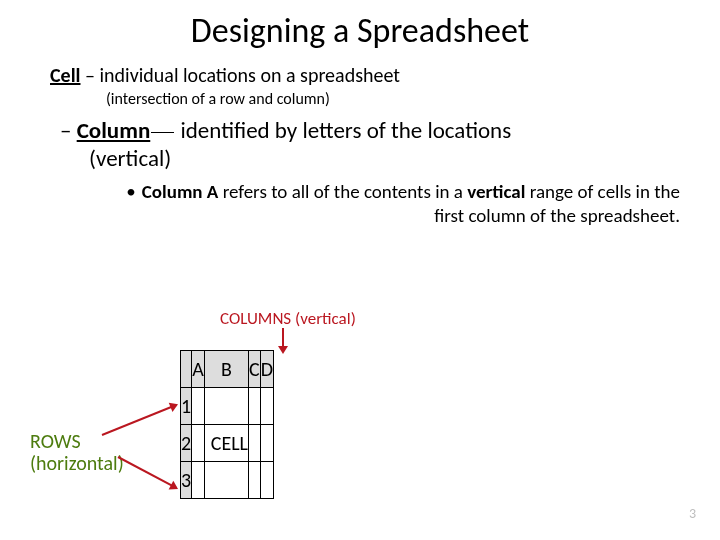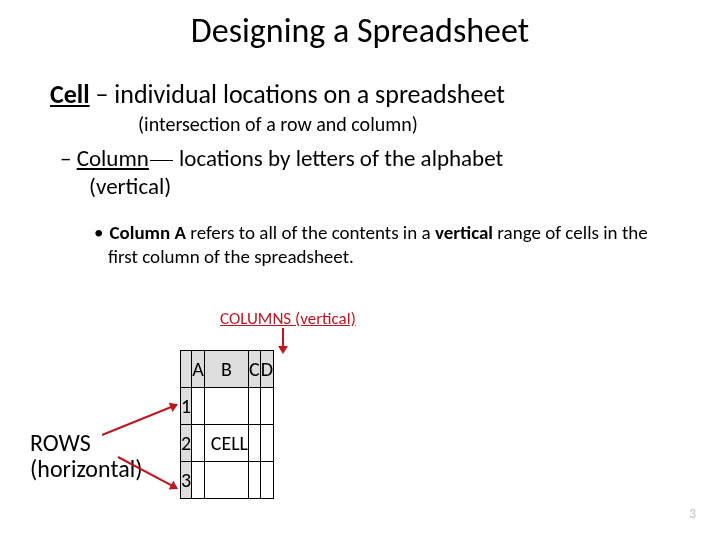--- a/index.html
+++ b/index.html
@@ -27,67 +27,67 @@
     font-size: 34px;
     font-weight: 400;
   }
   .body {
     position: absolute;
     top: 58px;
     left: 50px;
     right: 40px;
   }
   .cell-line {
-    font-size: 26px;
-    margin-top: 20px;
+    font-size: 20px;
+    margin-top: 5px;
   }
   .cell-line .term { font-weight: 700; text-decoration: underline; }
   .sub-intersection {
-    font-size: 20px;
-    margin-left: 88px;
+    font-size: 16px;
+    margin-left: 56px;
     margin-top: 2px;
   }
   .dash-line {
     font-size: 23px;
     margin-top: 8px;
     margin-left: 10px;
   }
-  .dash-line .term { font-weight: 400; text-decoration: underline; }
+  .dash-line .term { font-weight: 700; text-decoration: underline; }
   .long-dash {
     display: inline-block;
     width: 1em;
     border-bottom: 1.5px solid #000;
     vertical-align: middle;
     margin: 0 1px;
   }
   .bullet-line {
     font-size: 19px;
-    margin-top: 21px;
+    margin-top: 8px;
     margin-left: 44px;
     text-indent: -14px;
     padding-left: 14px;
     line-height: 1.25;
+    text-align: right;
   }
   .bullet-line .dot { padding-right: 6px; }
   .bullet-line b { font-weight: 700; }
 
   
   .diagram {
     position: absolute;
     top: 324px;
     left: 180px;
   }
   .cols-label {
     position: absolute;
     top: -16px;
     left: 40px;
     font-size: 17px;
     color: #ba1720;
     white-space: nowrap;
-    text-decoration: underline;
   }
   .arrow-down {
     position: absolute;
     top: 4px;
     left: 102px;
     width: 2px;
     height: 24px;
     background: #ba1720;
   }
   .arrow-down::after {
@@ -120,22 +120,22 @@
   table.grid td { width: 70px; }
   .cell-label {
     font-size: 19px;
     text-align: left;
     padding-left: 6px !important;
   }
   .rows-label {
     position: absolute;
     top: 430px;
     left: 30px;
-    font-size: 24px;
-    color: #000000;
+    font-size: 20px;
+    color: #4d7c0f;
     line-height: 1.1;
   }
   .row-arrow1, .row-arrow2 {
     position: absolute;
     height: 2px;
     background: #ba1720;
     transform-origin: left center;
   }
   .row-arrow1 { top: 434px; left: 102px; width: 80px; transform: rotate(-22deg); }
   .row-arrow2 { top: 456px; left: 118px; width: 66px; transform: rotate(28deg); }
@@ -163,21 +163,21 @@
   <div class="title">Designing a Spreadsheet</div>
 
   <div class="body">
     <div class="cell-line">
       <span class="term">Cell</span><span> – individual locations on a spreadsheet</span>
     </div>
     <div class="sub-intersection">(intersection of a row and column)</div>
 
     <div class="dash-line">
       <span>–</span>
-      <span> </span><span class="term">Column</span><span class="long-dash"></span><span> locations by letters of the alphabet</span><br>
+      <span> </span><span class="term">Column</span><span class="long-dash"></span><span> identified by letters of the locations</span><br>
       <span style="margin-left:29px">(vertical)</span>
     </div>
     <div class="bullet-line">
       <span class="dot">•</span><b>Column A</b><span> refers to all of the contents in a </span><b>vertical</b><span> range of cells in the first column of the spreadsheet.</span>
     </div>
 
   </div>
 
   <div class="diagram">
     <div class="cols-label">COLUMNS  (vertical)</div>

